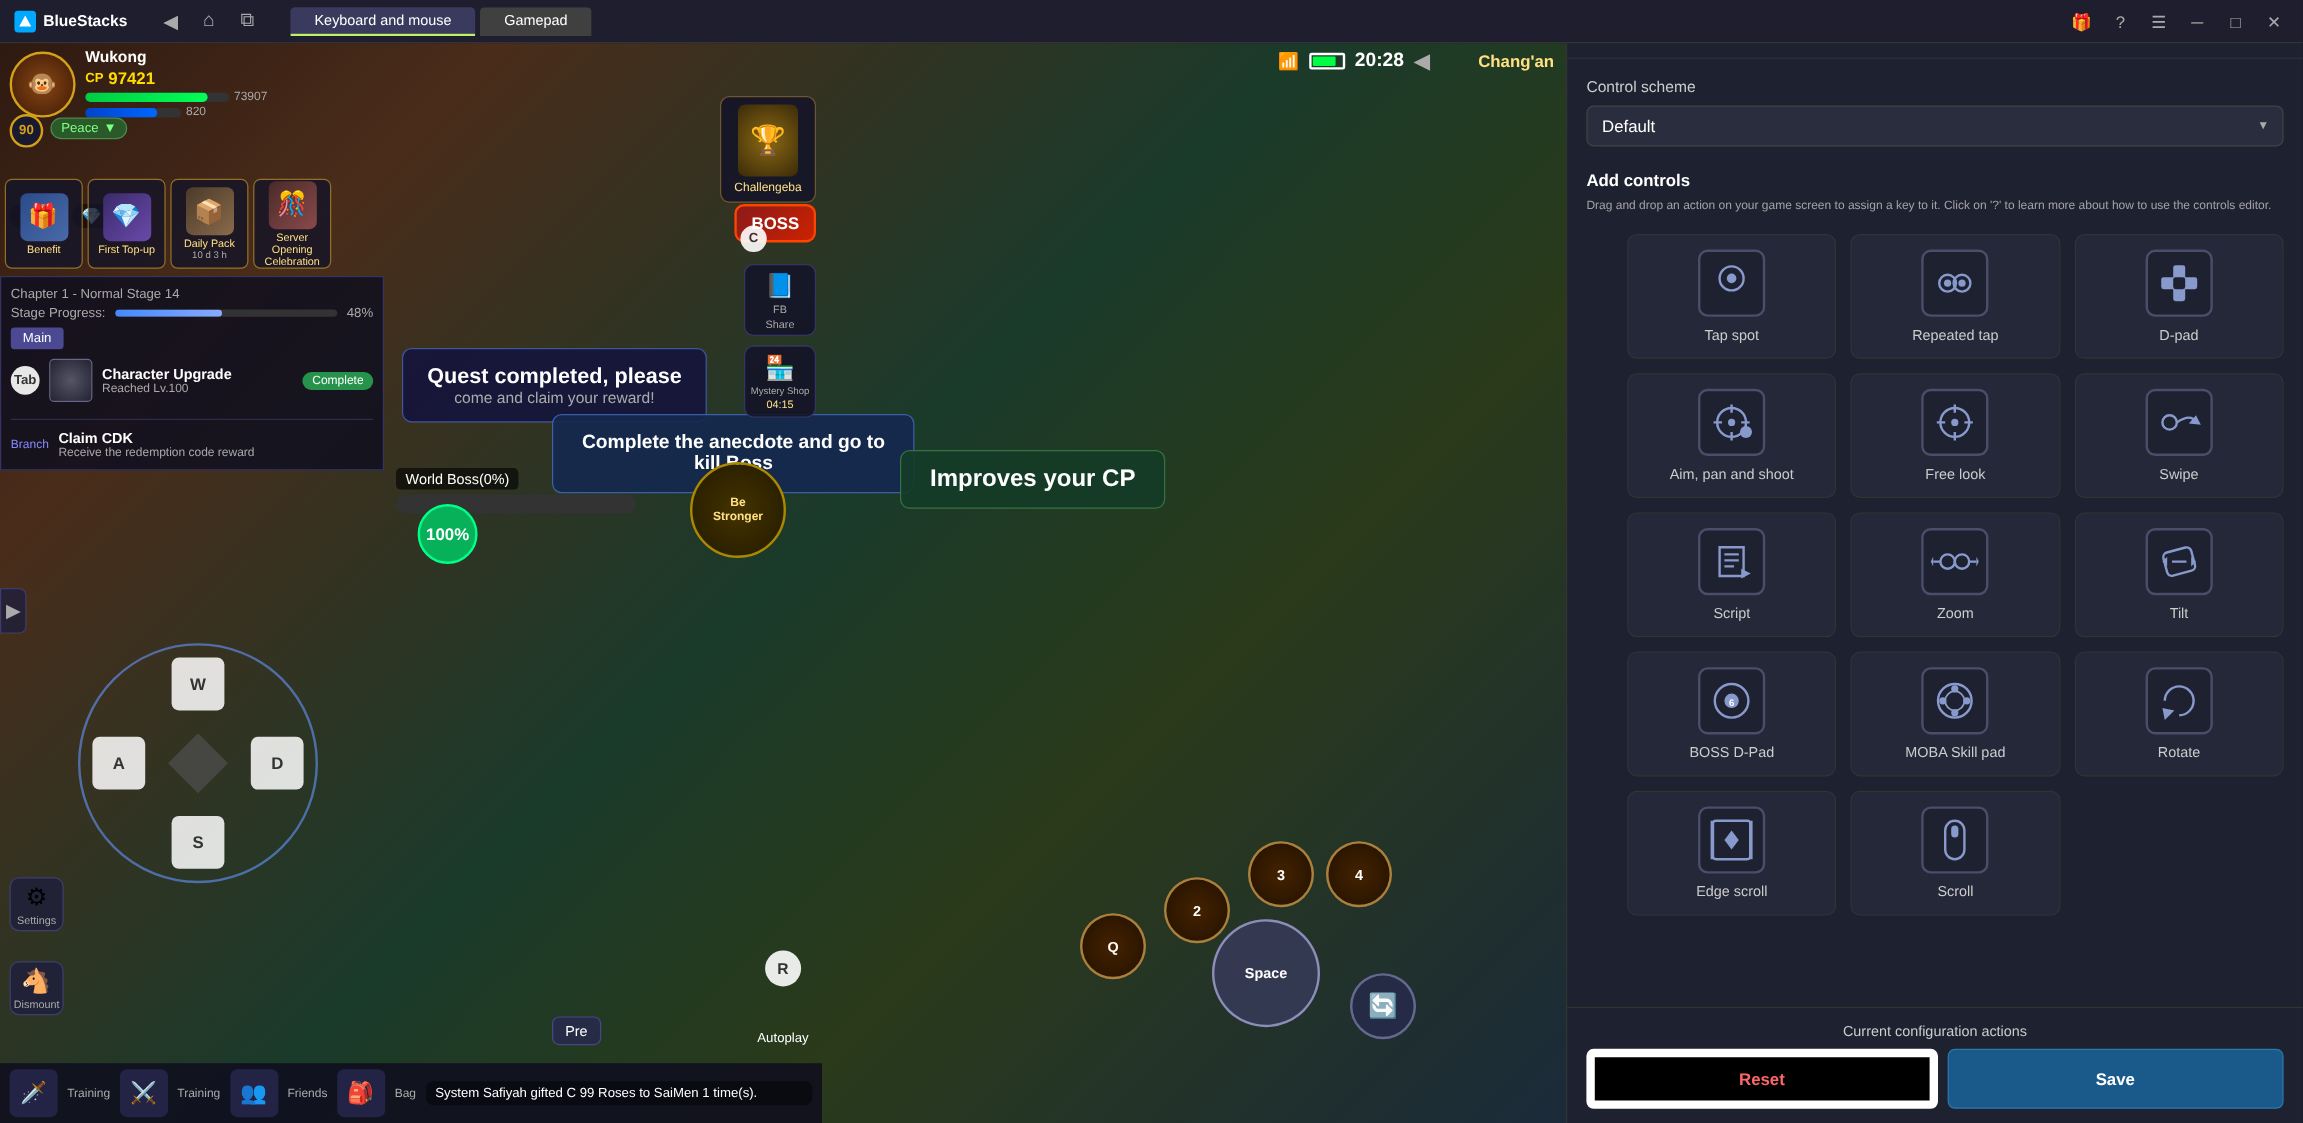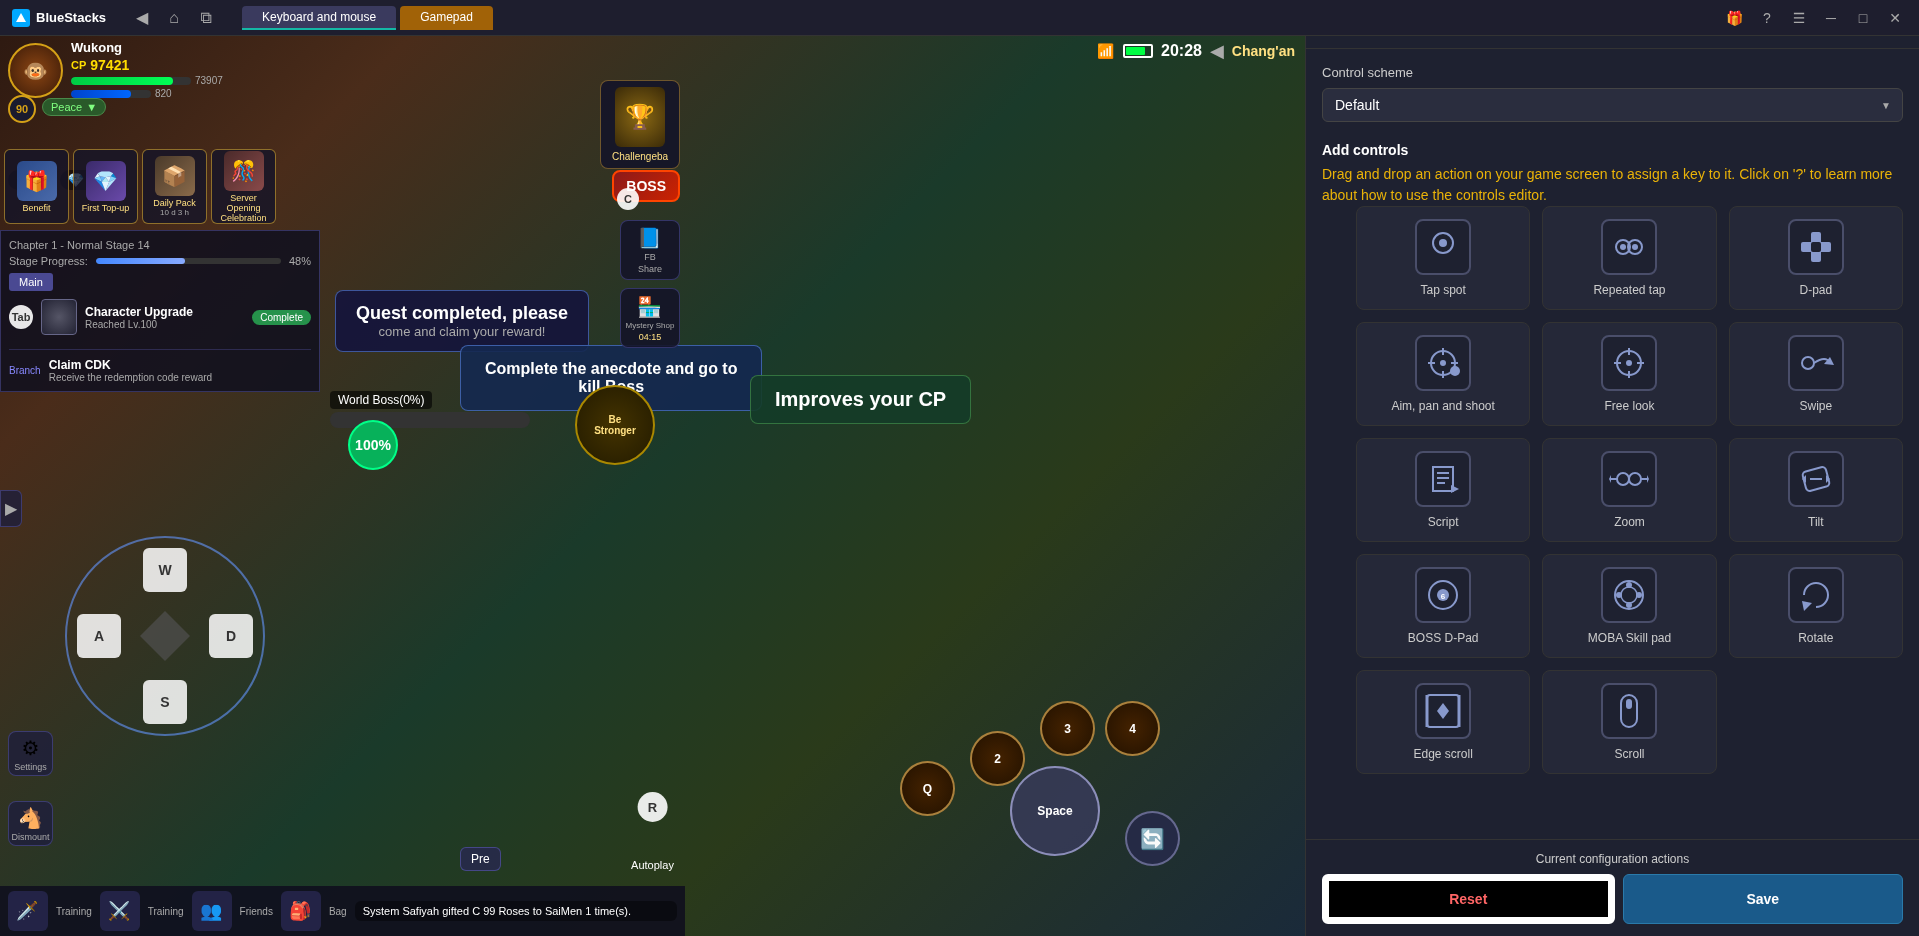--- a/index.html
+++ b/index.html
@@ -21,22 +21,22 @@
       background: #1e1e2e;
       display: flex; align-items: center;
       border-bottom: 1px solid #333;
       z-index: 100;
     }
     #bluestacks-logo { display: flex; align-items: center; gap: 6px; padding: 0 12px; color: #fff; font-size: 13px; font-weight: bold; }
     .bs-icon { width: 18px; height: 18px; background: #00a8ff; border-radius: 3px; display: flex; align-items: center; justify-content: center; }
     #nav-buttons { display: flex; gap: 8px; padding: 0 12px; }
     .nav-btn { width: 24px; height: 24px; background: transparent; border: none; cursor: pointer; color: #aaa; font-size: 16px; display: flex; align-items: center; justify-content: center; }
     #tab-bar { display: flex; gap: 4px; flex: 1; padding: 0 12px; }
-    .tab-item { padding: 4px 20px; background: #a16207; border-radius: 4px 4px 0 0; color: #fff; font-size: 12px; cursor: pointer; border-bottom: 2px solid transparent; }
-    .tab-item.active { background: #3a3a5e; border-bottom: 2px solid #14b8a6; }
+    .tab-item { padding: 4px 20px; background: #404040; border-radius: 4px 4px 0 0; color: #fff; font-size: 12px; cursor: pointer; border-bottom: 2px solid transparent; }
+    .tab-item.active { background: #3a3a5e; border-bottom: 2px solid #bef264; }
     #window-controls { display: flex; gap: 8px; padding: 0 12px; }
     .win-btn { width: 24px; height: 24px; background: transparent; border: none; cursor: pointer; color: #aaa; font-size: 14px; display: flex; align-items: center; justify-content: center; }
 
     
     #char-info { position: absolute; top: 40px; left: 8px; display: flex; align-items: center; gap: 8px; }
     .char-avatar { width: 55px; height: 55px; background: radial-gradient(circle, #8b4513, #3a1a08); border: 2px solid #d4a017; border-radius: 50%; display: flex; align-items: center; justify-content: center; color: #d4a017; font-size: 20px; }
     #char-stats { color: #fff; font-size: 11px; }
     #char-name { font-size: 13px; font-weight: bold; color: #fff; }
     .stat-bar-container { display: flex; align-items: center; gap: 4px; margin: 2px 0; }
     .stat-bar { width: 120px; height: 8px; background: #333; border-radius: 4px; overflow: hidden; }
@@ -44,21 +44,21 @@
     .hp-fill { background: linear-gradient(90deg, #00cc44, #00ff55); width: 85%; }
     .mp-fill { background: linear-gradient(90deg, #0044cc, #0066ff); width: 75%; }
     .cp-value { color: #ffdd00; font-size: 14px; font-weight: bold; }
 
     
     #hud-top-right { position: absolute; top: 40px; right: 10px; display: flex; align-items: center; gap: 8px; color: #fff; font-size: 12px; }
     .signal-icon { color: #fff; font-size: 14px; }
     .battery-bar { width: 30px; height: 14px; border: 2px solid #fff; border-radius: 2px; display: flex; align-items: center; padding: 1px; }
     .battery-fill { width: 80%; height: 100%; background: #00ff44; border-radius: 1px; }
     #timer-display { font-size: 16px; color: #fff; font-weight: bold; }
-    #location-name { font-size: 14px; color: #ffe082; font-weight: bold; }
+    #location-name { font-size: 14px; color: #ffe082; font-weight: bold; margin-left: 32px; }
 
     
     #level-badge { position: absolute; top: 95px; left: 8px; background: #1a1a2e; border: 2px solid #d4a017; border-radius: 50%; width: 28px; height: 28px; display: flex; align-items: center; justify-content: center; color: #d4a017; font-size: 11px; font-weight: bold; }
 
     
     #peace-btn { position: absolute; top: 98px; left: 42px; background: #2a5a2a; border: 1px solid #4a8a4a; border-radius: 12px; padding: 2px 8px; color: #80ff80; font-size: 11px; cursor: pointer; display: flex; align-items: center; gap: 4px; }
 
     
     #resources { position: absolute; top: 60px; left: 8px; display: flex; gap: 8px; margin-top: 65px; }
     .resource-item { display: flex; align-items: center; gap: 4px; background: rgba(0,0,0,0.5); padding: 2px 8px; border-radius: 10px; color: #fff; font-size: 11px; }
@@ -164,21 +164,21 @@
     #controls-header-actions { display: flex; gap: 8px; }
     .header-icon-btn { width: 24px; height: 24px; background: transparent; border: none; cursor: pointer; color: #aaa; font-size: 16px; display: flex; align-items: center; justify-content: center; }
     #controls-body { flex: 1; overflow-y: auto; padding: 16px; }
     #scheme-section { margin-bottom: 20px; }
     .section-label { color: #ccc; font-size: 13px; margin-bottom: 8px; }
     #scheme-select { width: 100%; padding: 8px 12px; background: #2a2d3e; border: 1px solid #444; border-radius: 6px; color: #fff; font-size: 14px; appearance: none; cursor: pointer; }
     .select-wrapper { position: relative; }
     .select-wrapper::after { content: '▼'; position: absolute; right: 12px; top: 50%; transform: translateY(-50%); color: #aaa; font-size: 10px; pointer-events: none; }
     #add-controls-section { margin-bottom: 20px; }
     .add-controls-title { color: #fff; font-size: 14px; font-weight: bold; margin-bottom: 6px; }
-    .add-controls-desc { color: #eab308; font-size: 14px; line-height: 1.5; }
+    .add-controls-desc { color: #a3a3a3; font-size: 10px; margin-bottom: 16px; line-height: 1.5; }
     #controls-grid { display: grid; grid-template-columns: repeat(3, 1fr); gap: 12px; padding-left: 34px; }
     .control-item { display: flex; flex-direction: column; align-items: center; gap: 8px; padding: 12px 8px; background: #252838; border: 1px solid #333; border-radius: 8px; cursor: pointer; transition: background 0.2s; }
     .control-icon { width: 56px; height: 56px; border: 2px solid #4a4e6a; border-radius: 8px; display: flex; align-items: center; justify-content: center; background: #1e2130; }
     .control-item-label { color: #ccc; font-size: 12px; text-align: center; }
     #controls-footer { padding: 12px 16px; border-top: 1px solid #333; }
     #footer-title { color: #ccc; font-size: 12px; text-align: center; margin-bottom: 8px; }
     #footer-buttons { display: flex; gap: 8px; }
     .footer-btn { flex: 1; padding: 10px; border: none; border-radius: 6px; font-size: 14px; cursor: pointer; font-weight: bold; }
     .reset-btn { background: #000000; color: #ff6666; border: 7px solid #ffffff; }
     .save-btn { background: #1a5a8a; color: #fff; border: 1px solid #2a7aaa; }

